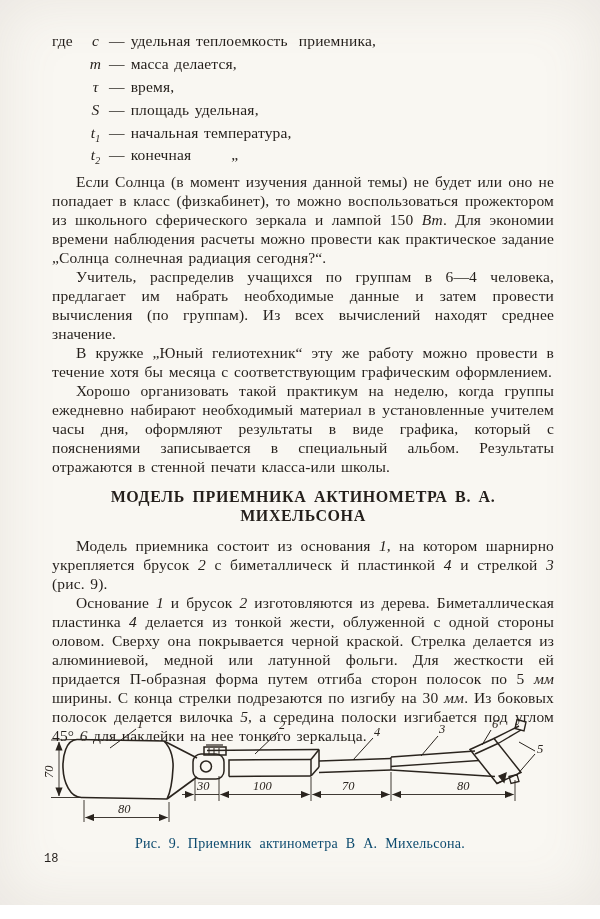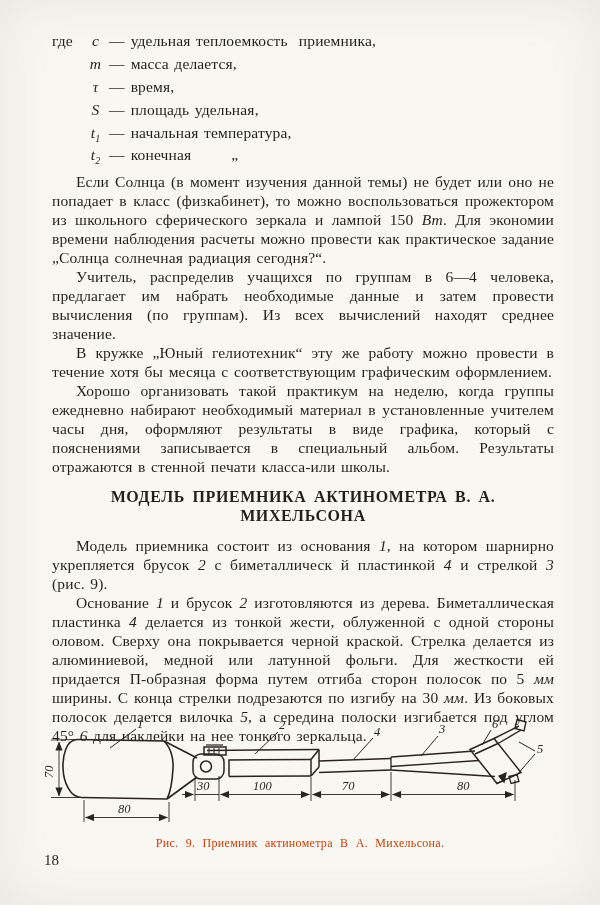--- a/index.html
+++ b/index.html
@@ -35,24 +35,24 @@
     margin:11px 0 11px 0;
     font-size:16px; font-weight:bold;
     text-align:center; letter-spacing:.6px; word-spacing:3px;
     text-indent:0;
   }
   
   .figure{position:absolute; top:716px; left:33px; width:534px; height:120px;}
   .figure svg{display:block;}
   .fig-caption{
     position:absolute; top:836px; left:0; width:100%;
-    text-align:center; font-size:12px; word-spacing:4px; letter-spacing:.3px;
-    color:#c2410c;
-  }
-  .pagenum{position:absolute; top:852px; left:44px; font-size:15px;}
+    text-align:center; font-size:14px; word-spacing:4px; letter-spacing:.3px;
+    color:#0c4a6e;
+  }
+  .pagenum{position:absolute; top:852px; left:44px; font-size:12px;font-family:Liberation Mono, monospace;}
   .drawing-line{stroke:#2a241e; fill:none;}
   .dim-text{font-family:"Liberation Serif",serif; font-style:italic; font-size:12.5px; fill:#2a241e;}
   .part-text{font-family:"Liberation Serif",serif; font-style:italic; font-size:12.5px; fill:#2a241e;}
 </style>
 </head>
 <body>
 
 <div class="page">
 
   <div class="content">

